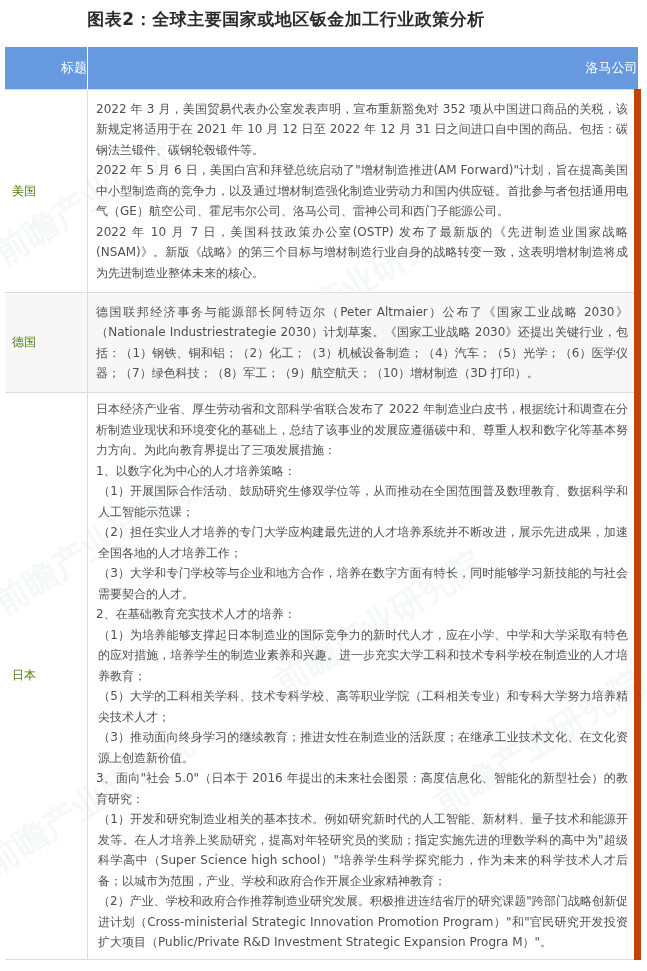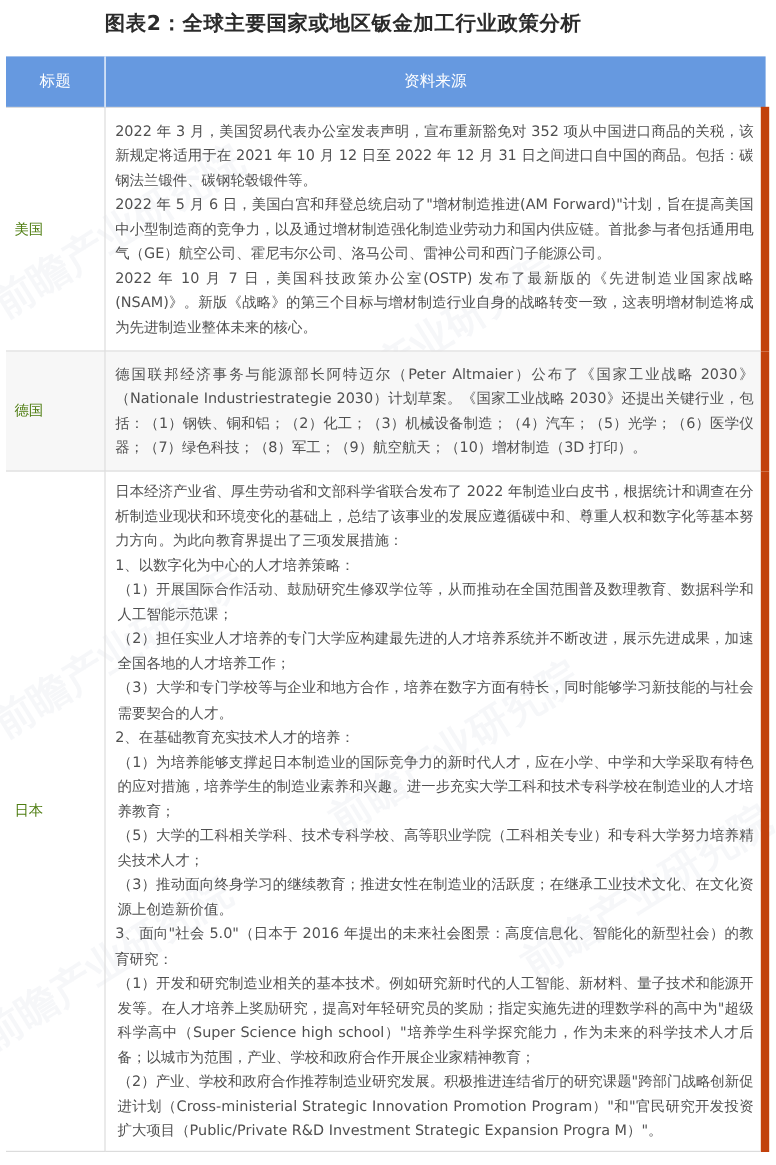--- a/index.html
+++ b/index.html
@@ -11,21 +11,21 @@
   .title {
     position: absolute; left: 0; top: 8px; width: 572px; text-align: center;
     font-size: 17px; font-weight: bold; color: #2b2b2b; letter-spacing: 0.5px;
   }
   table.policy {
     position: absolute; left: 5px; top: 47px; width: 636px;
     border-collapse: collapse; table-layout: fixed;
   }
   table.policy th {
     background: #6699e0; color: #ffffff; font-weight: normal; font-size: 13px;
-    height: 42px; padding: 0; text-align: center;
+    height: 42px; padding: 0; text-align: right;
     border-right: 1px solid #ffffff;
   }
   table.policy th:last-child { border-right: none; }
   table.policy td {
     border-top: 1px solid #dcdcdc; border-bottom: 1px solid #dcdcdc;
     vertical-align: middle; font-size: 12px;
   }
   table.policy td.country {
     width: 75px; padding-left: 7px; color: #4d7c0f;
     border-right: 1px solid #dcdcdc;
@@ -55,21 +55,21 @@
 <div class="watermark" style="left:260px;top:600px;">前瞻产业研究院</div>
 <div class="watermark" style="left:-30px;top:780px;">前瞻产业研究院</div>
 <div class="watermark" style="left:420px;top:720px;">前瞻产业研究院</div>
 
 <div class="title">图表2：全球主要国家或地区钣金加工行业政策分析</div>
 
 <table class="policy">
   <thead>
     <tr>
       <th style="width:82px">标题</th>
-      <th>资料来源</th>
+      <th>洛马公司</th>
     </tr>
   </thead>
   <tbody>
     <tr style="height:203px">
       <td class="country">美国</td>
       <td class="content">
         <p class="para">2022 年 3 月，美国贸易代表办公室发表声明，宣布重新豁免对 352 项从中国进口商品的关税，该新规定将适用于在 2021 年 10 月 12 日至 2022 年 12 月 31 日之间进口自中国的商品。包括：碳钢法兰锻件、碳钢轮毂锻件等。</p>
         <p class="para">2022 年 5 月 6 日，美国白宫和拜登总统启动了"增材制造推进(AM Forward)"计划，旨在提高美国中小型制造商的竞争力，以及通过增材制造强化制造业劳动力和国内供应链。首批参与者包括通用电气（GE）航空公司、霍尼韦尔公司、洛马公司、雷神公司和西门子能源公司。</p>
         <p class="para">2022 年 10 月 7 日，美国科技政策办公室(OSTP) 发布了最新版的《先进制造业国家战略(NSAM)》。新版《战略》的第三个目标与增材制造行业自身的战略转变一致，这表明增材制造将成为先进制造业整体未来的核心。</p>
       </td>

